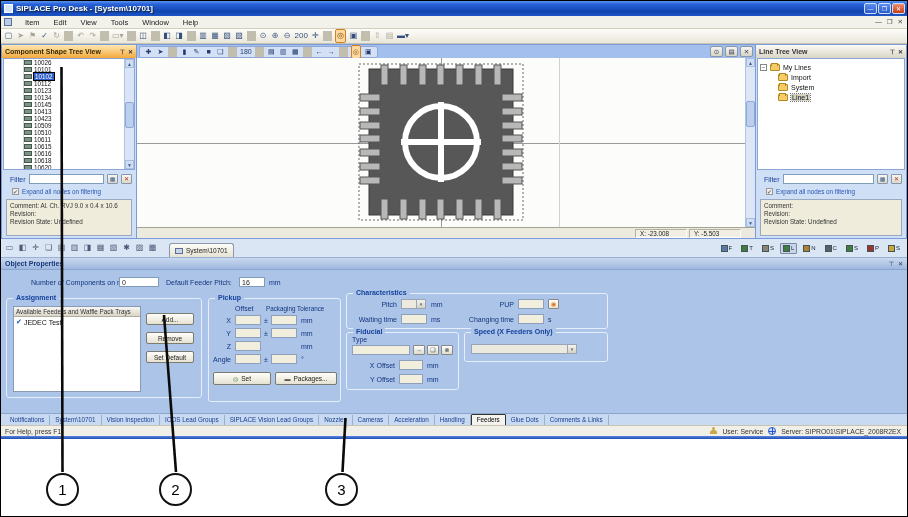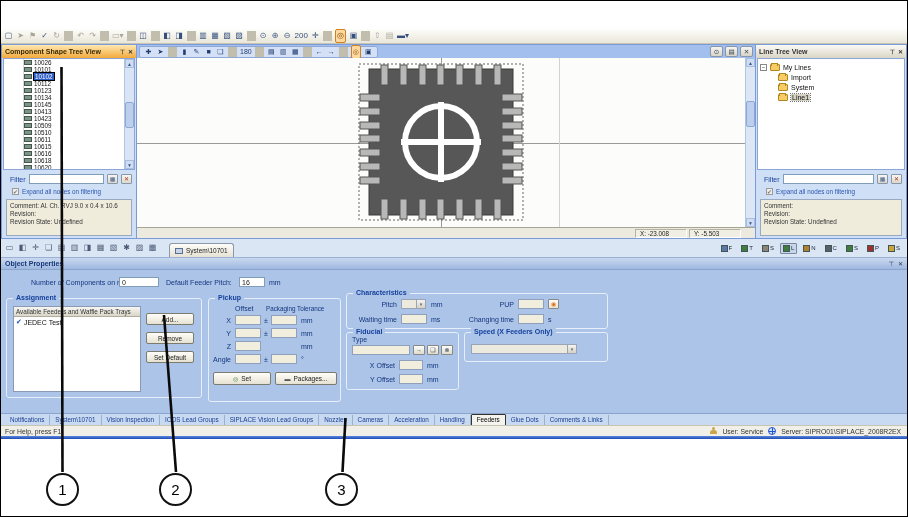--- a/index.html
+++ b/index.html
@@ -157,21 +157,47 @@
   
   .callout { position:absolute; width:33px; height:33px; border:2.5px solid #111; border-radius:50%; background:#fff;
     font-size:15px; display:flex; align-items:center; justify-content:center; color:#000; z-index:60; }
   .overlay { position:absolute; left:0; top:0; width:908px; height:517px; pointer-events:none; z-index:55; }
 </style>
 </head>
 <body>
 
 <div class="screen">
 
-
+  <div class="abs titlebar">
+    <span class="title-icon"></span>
+    <span class="title-text">SIPLACE Pro Desk - [System\10701]</span>
+    <span class="title-btns">
+      <span class="tbtn">—</span>
+      <span class="tbtn">❐</span>
+      <span class="tbtn close">✕</span>
+    </span>
+  </div>
+
+  <div class="abs menubar">
+    <span class="mdi-icon"></span>
+    <span style="display:flex">
+
+    <span class="menu-item">Item</span>
+        <span class="menu-item">Edit</span>
+        <span class="menu-item">View</span>
+        <span class="menu-item">Tools</span>
+        <span class="menu-item">Window</span>
+        <span class="menu-item">Help</span>
+      </span>
+    <span class="mdi-ctrls">
+      <span>—</span>
+      <span>❐</span>
+      <span>✕</span>
+    </span>
+  </div>
 
   <div class="abs toolbar">
 
   <span class="tb-icon">▢</span>
       <span class="tb-icon dim">➤</span>
       <span class="tb-icon dim">⚑</span>
       <span class="tb-icon">✓</span>
       <span class="tb-icon dim">↻</span>
       <span class="tb-icon sep"></span>
       <span class="tb-icon dim">↶</span>

